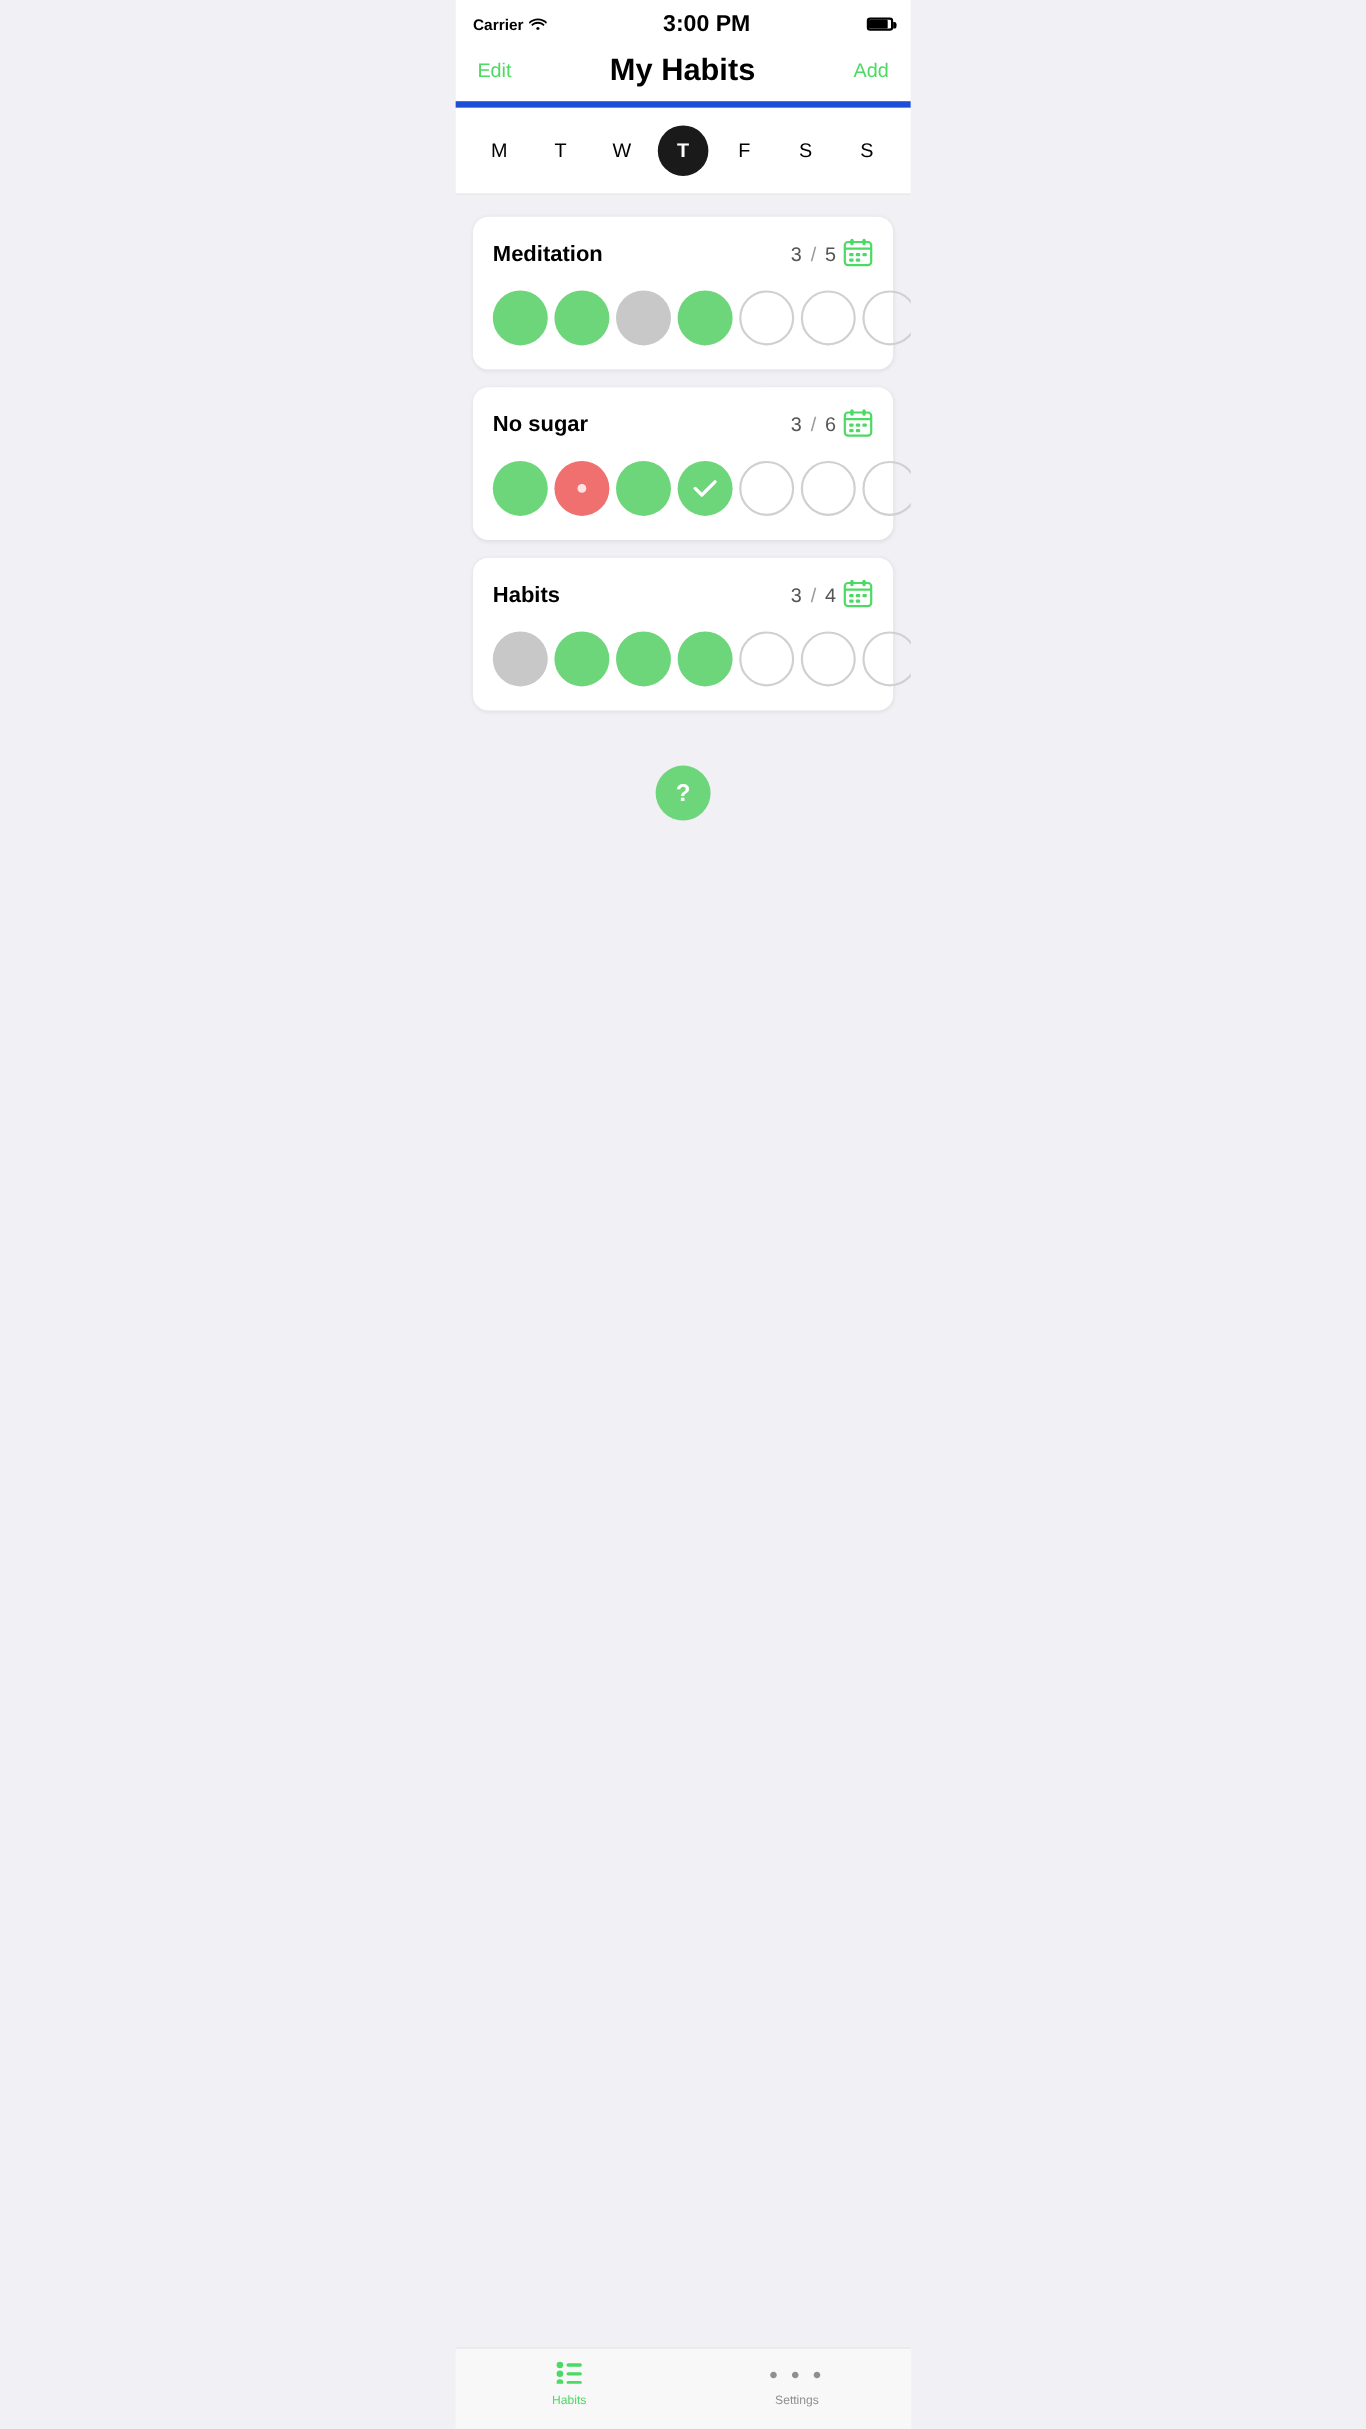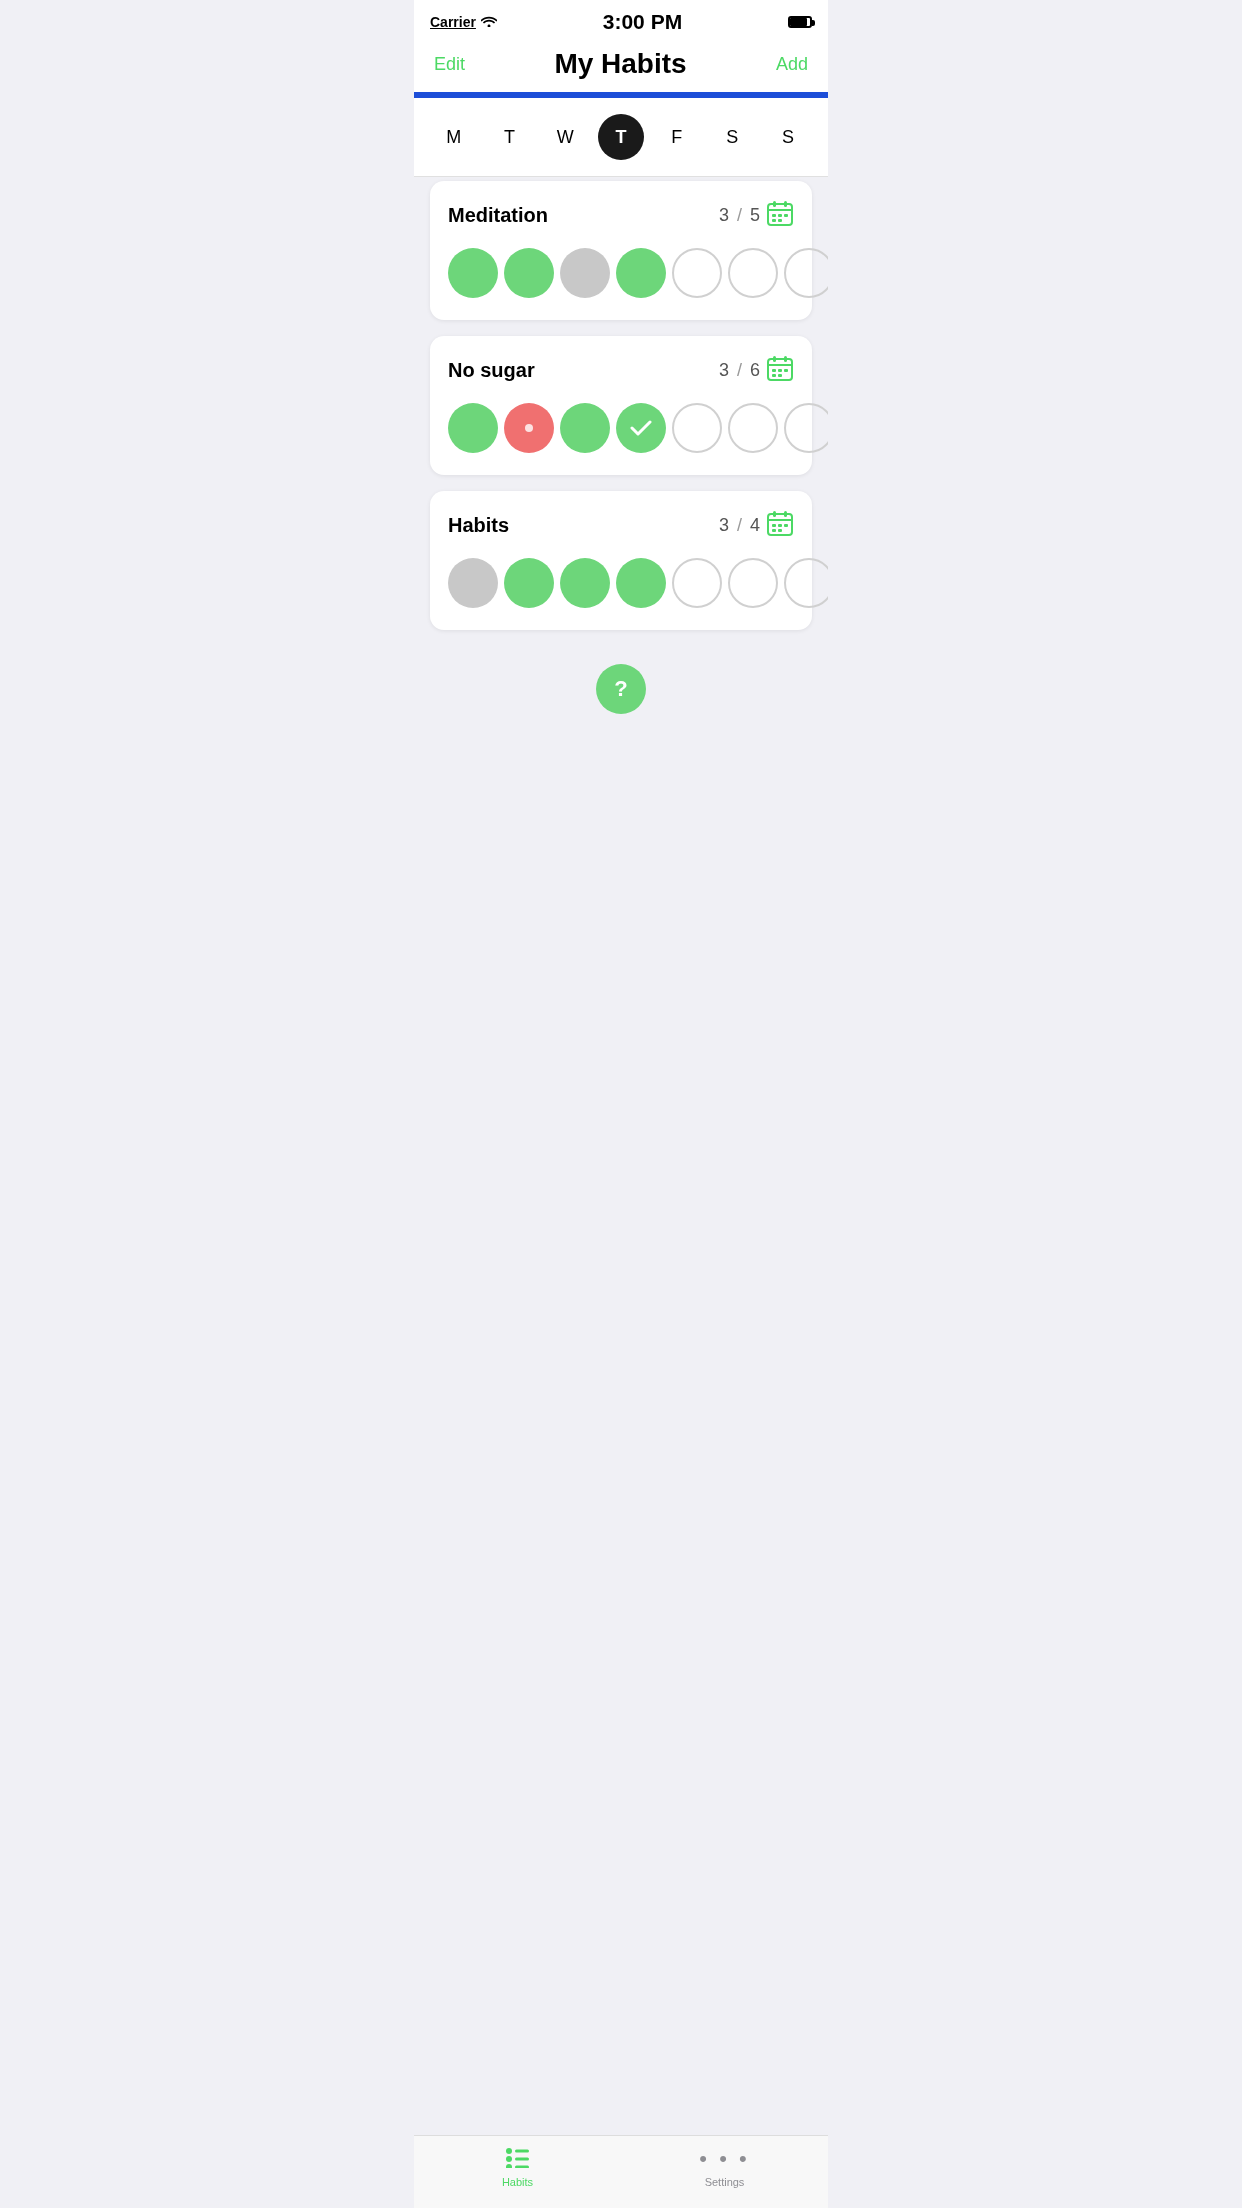--- a/index.html
+++ b/index.html
@@ -18,21 +18,21 @@
     
     .status-bar {
       background: #fff;
       display: flex;
       justify-content: space-between;
       align-items: center;
       padding: 10px 16px 6px;
       font-size: 14px;
       font-weight: 600;
     }
-    .status-carrier { display: flex; align-items: flex-start; gap: 5px; text-decoration: underline; }
+    .status-carrier { display: flex; align-items: flex-start; gap: 5px; }
     .battery-icon {
       width: 24px; height: 12px;
       border: 2px solid #000;
       border-radius: 3px;
       position: relative;
       display: inline-block;
     }
     .battery-icon::after {
       content: '';
       position: absolute;
@@ -106,21 +106,21 @@
       color: #fff;
       font-weight: 600;
     }
     .day-circle.inactive {
       background: transparent;
       color: #000;
     }
 
     
     .main-content {
-      padding: 4px 16px;
+      padding: 20px 16px;
       display: flex;
       flex-direction: column;
       gap: 16px;
     }
 
     
     .habit-card {
       background: #fff;
       border-radius: 14px;
       padding: 18px 18px 22px;

